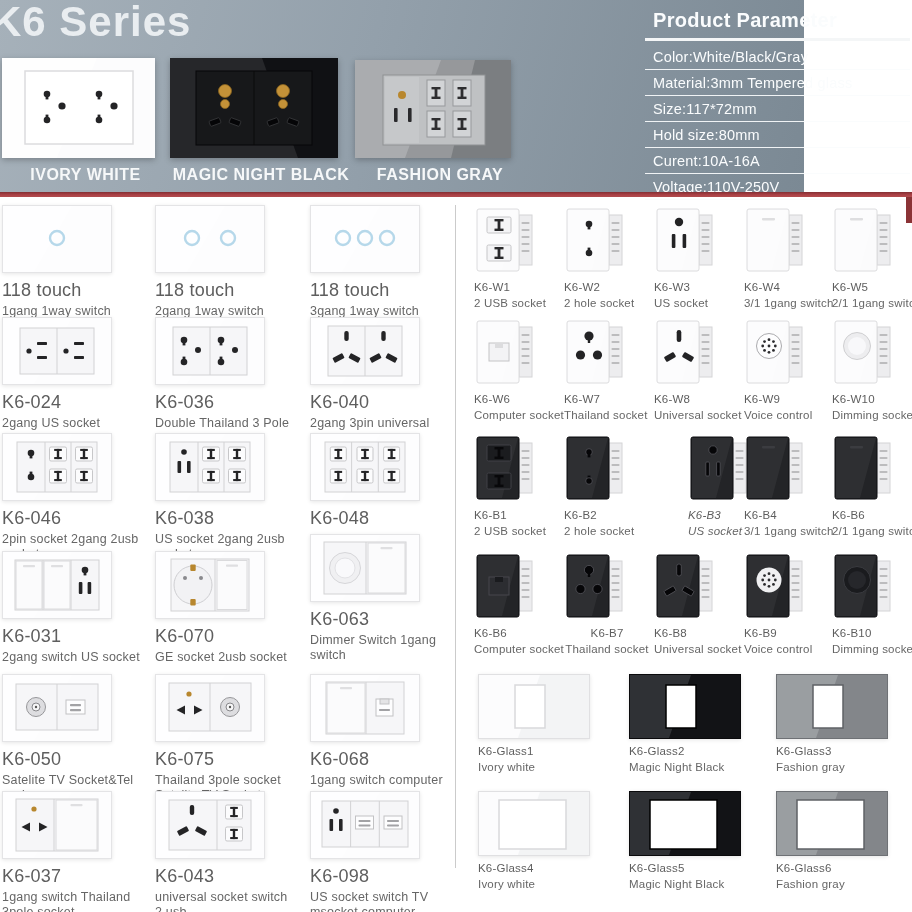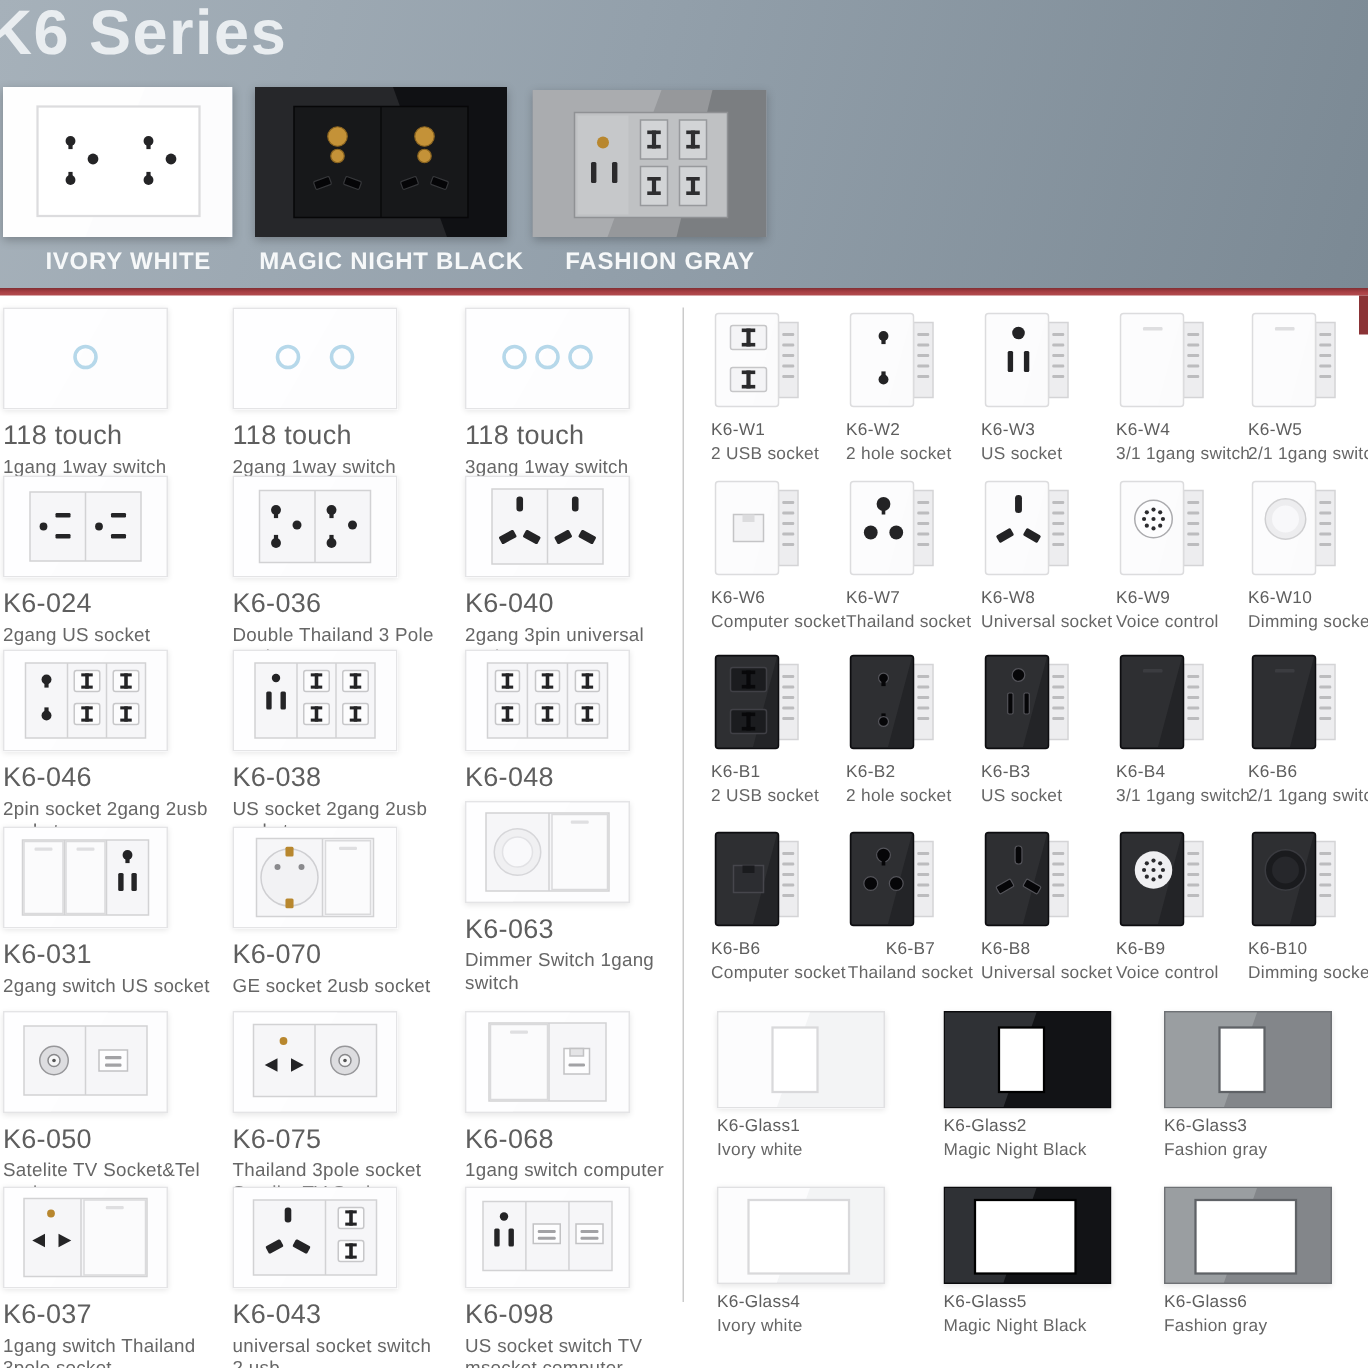--- a/index.html
+++ b/index.html
@@ -1,20 +1,20 @@
 <!DOCTYPE html>
 <html><head>
 <meta charset="utf-8">
 <style>
   html,body{margin:0;padding:0;background:#e8e8e8;}
   .page{position:relative;width:912px;height:912px;background:#fff;overflow:hidden;
         font-family:"Liberation Sans","DejaVu Sans",sans-serif;margin:0 auto;}
   
-  .header{position:absolute;left:0;top:0;width:912px;height:192px;
-          background:linear-gradient(105deg,#a6b1ba 0%,#93a0ab 45%,#7b8994 100%);}
+  .header{position:absolute;left:0;top:0;width:776px;height:192px;
+          background:linear-gradient(105deg,#a6b1ba 0%,#93a0ab 45%,#7b8994 100%);padding-left:28px;}
   .series-title{position:absolute;left:-9px;top:-2px;font-size:42px;font-weight:bold;
                 color:#e9edf0;letter-spacing:1px;}
   .show-card{position:absolute;box-shadow:0 2px 6px rgba(0,0,0,.25);line-height:0;}
   .show-label{position:absolute;top:166px;font-size:16px;font-weight:bold;color:#f6f8f9;
               letter-spacing:.5px;text-align:center;}
   .params{position:absolute;left:645px;top:7px;width:265px;color:#fafcfd;}
   .params-title{font-size:20px;font-weight:bold;padding:2px 0 6px 8px;letter-spacing:.3px;}
   .params-title-line{height:2.5px;background:#f4f6f7;margin-bottom:3px;}
   .param-row{font-size:14.5px;padding:5px 0 4px 8px;border-bottom:1.5px solid rgba(250,252,253,.92);
              letter-spacing:.2px;}
@@ -98,20 +98,32 @@
             </g>
             <rect x="98" y="51" width="18" height="26" fill="#d2d4d6" stroke="#97999c"></rect>
             <g transform="translate(107 64) scale(1)">
               <rect x="-4.5" y="-6" width="9" height="2.4" fill="#2e2e30"></rect>
               <rect x="-1.4" y="-6" width="2.8" height="12" fill="#2e2e30"></rect>
               <rect x="-4.5" y="3.6" width="9" height="2.4" fill="#2e2e30"></rect>
             </g>
           </svg></div>
         <div class="show-label" style="left: 355px; width: 170px;">FASHION GRAY</div>
       </div>
+    <div class="params">
+      <div class="params-title">Product Parameter</div>
+      <div class="params-title-line"></div>
+      <div id="param-rows">
+          <div class="param-row">Color:White/Black/Gray</div>
+          <div class="param-row">Material:3mm Tempered glass</div>
+          <div class="param-row">Size:117*72mm</div>
+          <div class="param-row">Hold size:80mm</div>
+          <div class="param-row">Curent:10A-16A</div>
+          <div class="param-row">Voltage:110V-250V</div>
+        </div>
+    </div>
   </div>
   <div class="red-line"></div>
   <div class="edge-accent"></div>
   <div class="v-divider"></div>
   <div id="left-grid">
       <div class="cell" style="left: 2px; top: 205px; width: 140px;">
         <div class="thumb card" style="width: 110px; height: 68px;"><svg xmlns="http://www.w3.org/2000/svg" width="110" height="68" viewBox="0 0 110 68">
             <rect x="0.5" y="0.5" width="109" height="67" fill="#fdfdfe" stroke="#e4e4e6"></rect>
             <polygon points="1,1 70,1 32,67 1,67" fill="#ffffff" opacity="0.6"></polygon>
             <circle cx="55" cy="33" r="7" fill="none" stroke="#b6d8ea" stroke-width="2.4"></circle>
@@ -694,21 +706,21 @@
             <rect x="3" y="4" width="42" height="62" rx="2" fill="#232427" stroke="#0d0d10"></rect>
             <polygon points="4,5 44,5 28,65 4,65" fill="#ffffff" opacity="0.05"></polygon>
             <circle cx="25" cy="19" r="3.3" fill="#060608" stroke="#54545a" stroke-width="0.8"></circle>
             <rect x="23.6" y="20" width="2.8" height="4.4" fill="#060608"></rect>
             <rect x="23.6" y="42.6" width="2.8" height="4.4" fill="#060608"></rect>
             <circle cx="25" cy="48" r="3.3" fill="#060608" stroke="#54545a" stroke-width="0.8"></circle>
           </svg></div>
         <div class="code">K6-B2</div>
         <div class="desc">2 hole socket</div>
       </div>
-      <div class="cell small" style="left: 654px; top: 433px; width: 86px;">
+      <div class="cell small" style="left: 688px; top: 433px; width: 86px; font-style: italic;">
         <div class="thumb" style="width: 64px; height: 70px;"><svg xmlns="http://www.w3.org/2000/svg" width="64" height="70" viewBox="0 0 64 70">
             <rect x="45" y="10" width="13" height="50" fill="#ededef" stroke="#d4d4d6"></rect>
             <rect x="47.5" y="17" width="8" height="2" rx="0.8" fill="#bcbcbe"></rect>
             <rect x="47.5" y="24" width="8" height="2" rx="0.8" fill="#bcbcbe"></rect>
             <rect x="47.5" y="31" width="8" height="2" rx="0.8" fill="#bcbcbe"></rect>
             <rect x="47.5" y="38" width="8" height="2" rx="0.8" fill="#bcbcbe"></rect>
             <rect x="47.5" y="45" width="8" height="2" rx="0.8" fill="#bcbcbe"></rect>
             <rect x="3" y="4" width="42" height="62" rx="2" fill="#232427" stroke="#0d0d10"></rect>
             <polygon points="4,5 44,5 28,65 4,65" fill="#ffffff" opacity="0.05"></polygon>
             <circle cx="25" cy="17" r="4.2" fill="#060608" stroke="#54545a" stroke-width="0.8"></circle>

